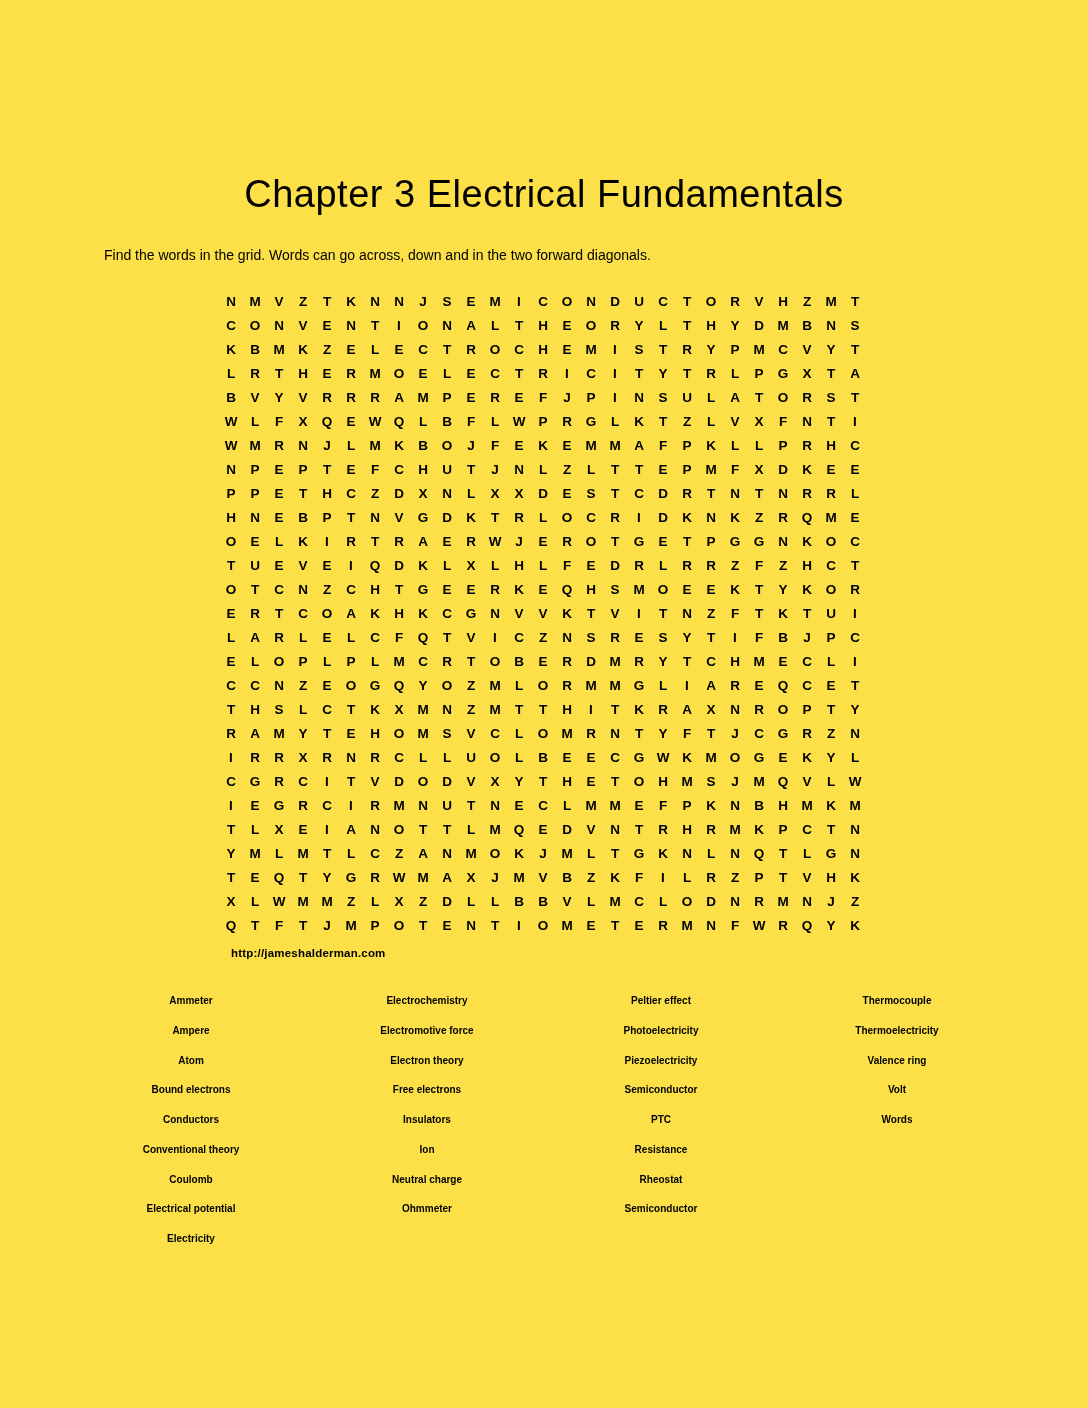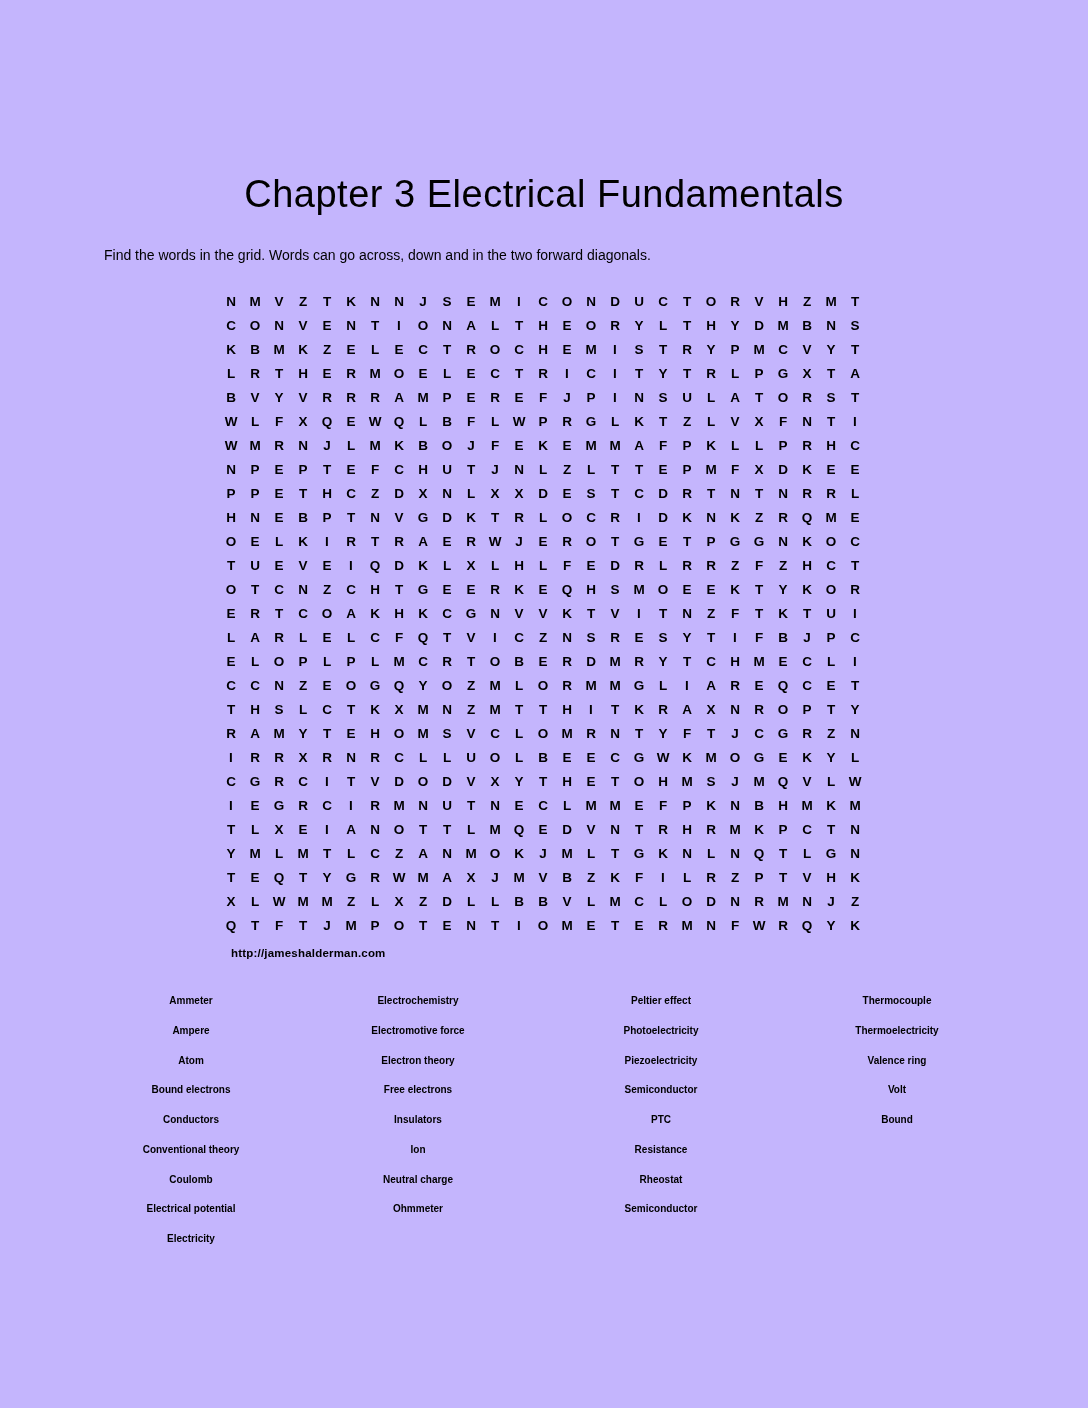--- a/index.html
+++ b/index.html
@@ -4,21 +4,21 @@
 <style>
   html, body {
     margin: 0;
     padding: 0;
     background: #ffffff;
   }
   .page {
     position: relative;
     width: 1088px;
     height: 1408px;
-    background: #c4b5fd;
+    background: #fde047;
     color: #000000;
     font-family: "Liberation Sans", sans-serif;
     overflow: hidden;
   }
   .title {
     position: absolute;
     top: 148px;
     left: 0;
     width: 100%;
     text-align: center;
@@ -62,21 +62,21 @@
     left: 0;
     top: 995px;
     width: 1088px;
     height: 280px;
   }
   .wcol {
     position: absolute;
     top: 0;
   }
   .wcol-1 { left: 60px;  width: 262px; }
-  .wcol-2 { left: 288px; width: 260px; }
+  .wcol-2 { left: 297px; width: 260px; }
   .wcol-3 { left: 531px; width: 260px; }
   .wcol-4 { left: 767px; width: 260px; }
   .witem {
     height: 29.75px;
     text-align: center;
     font-size: 10px;
     font-weight: bold;
     white-space: nowrap;
   }
 </style>
@@ -853,17 +853,17 @@
         <div class="witem">PTC</div>
         <div class="witem">Resistance</div>
         <div class="witem">Rheostat</div>
         <div class="witem">Semiconductor</div>
       </div>
     <div class="wcol wcol-4">
         <div class="witem">Thermocouple</div>
         <div class="witem">Thermoelectricity</div>
         <div class="witem">Valence ring</div>
         <div class="witem">Volt</div>
-        <div class="witem">Bound</div>
+        <div class="witem">Words</div>
       </div>
   </div>
 
 </div>
 
 </body></html>

